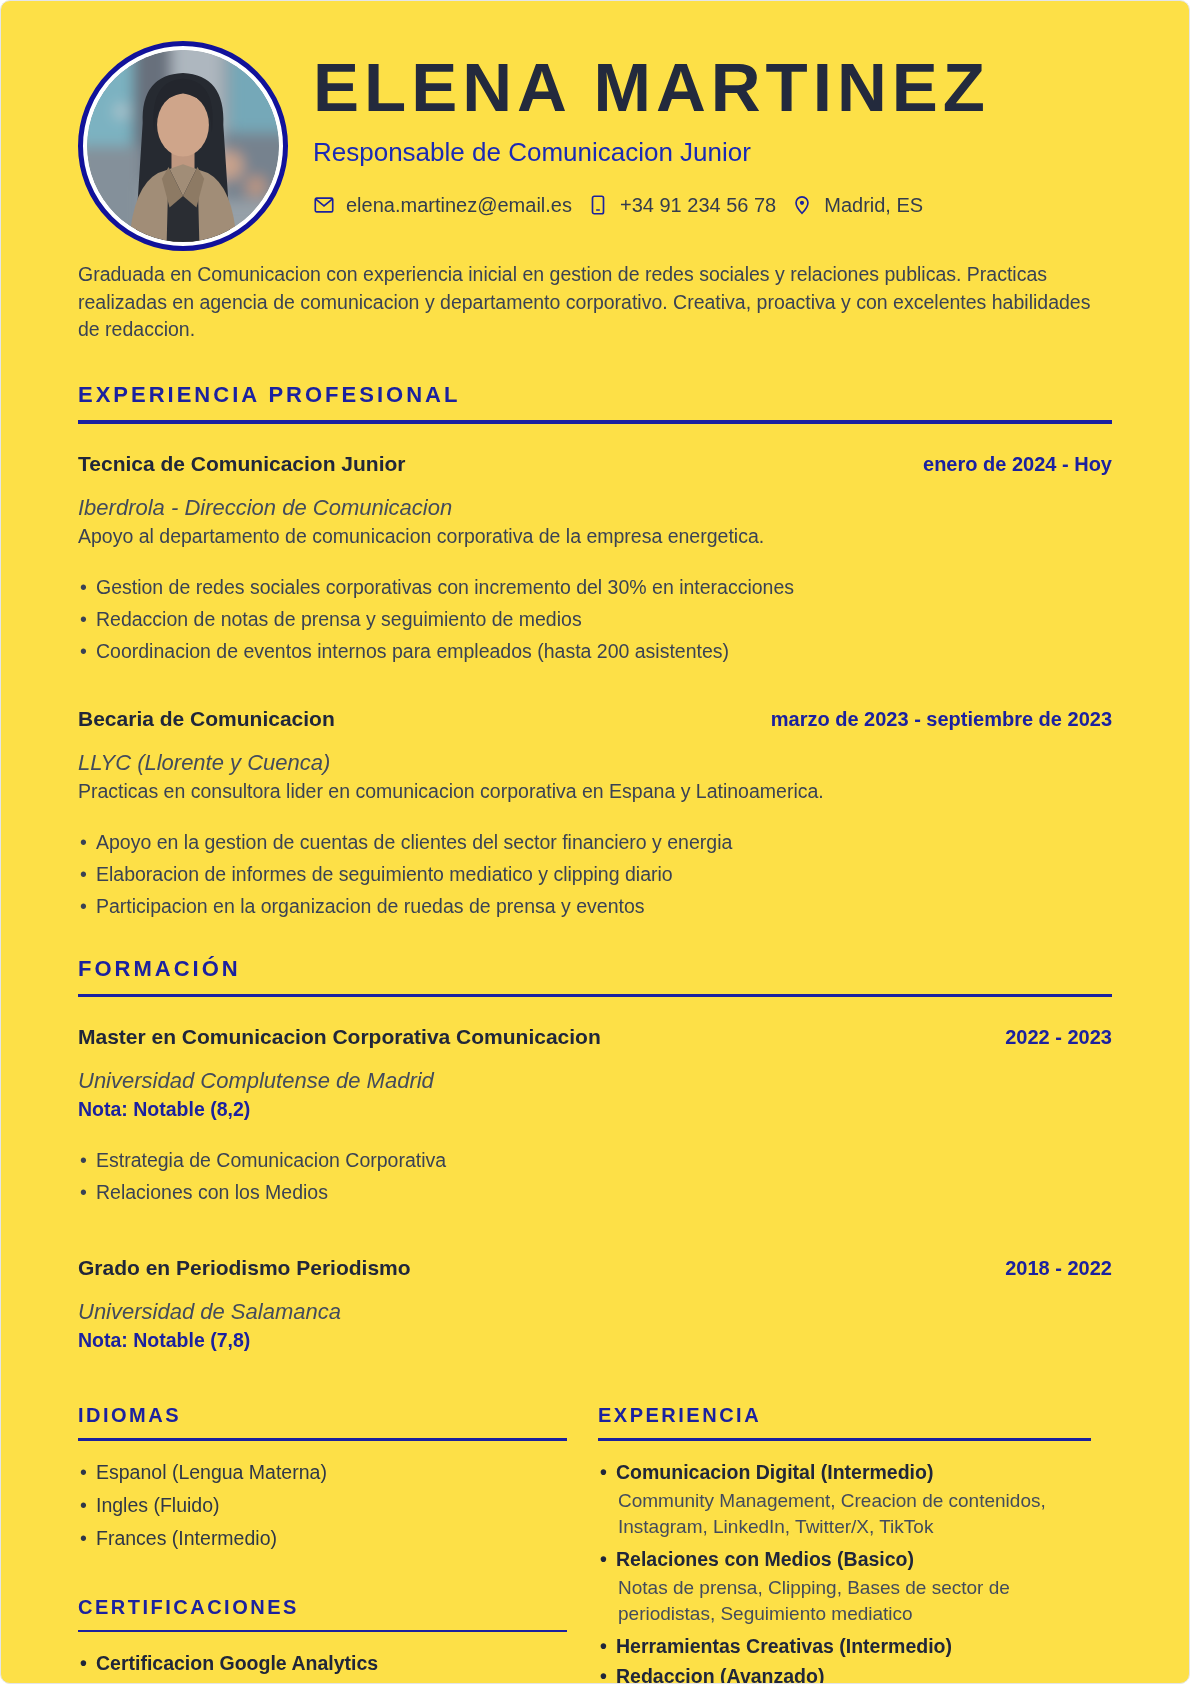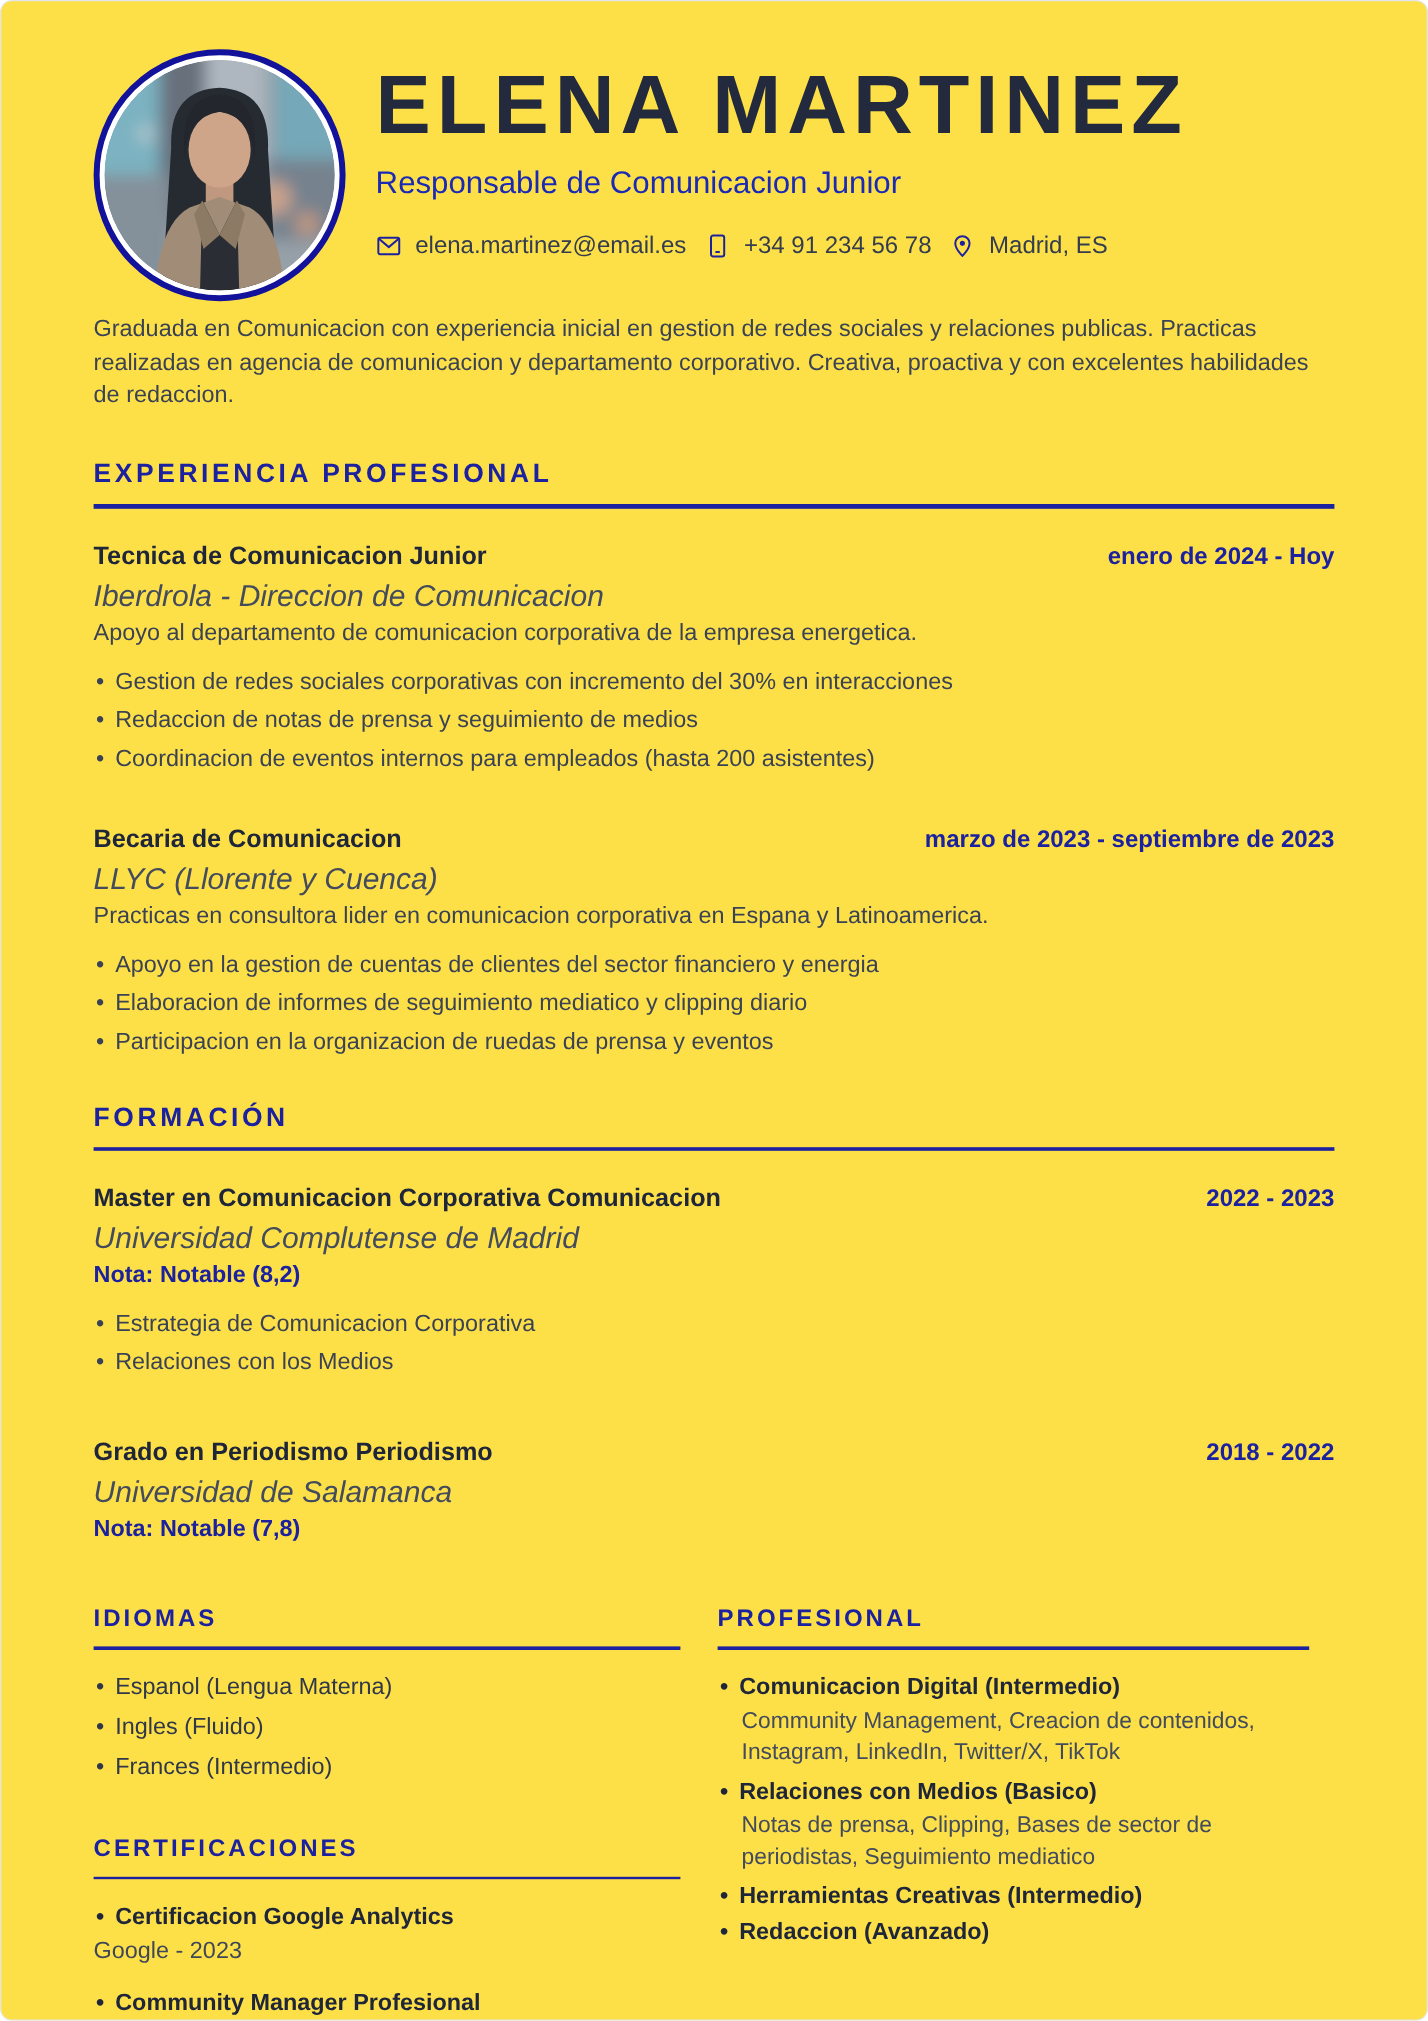--- a/index.html
+++ b/index.html
@@ -33,24 +33,24 @@
   
   .section{ margin-top:38px; }
   .sec-head{ font-size:22px; font-weight:700; letter-spacing:3px; color:var(--accent,#1b219f); }
   .sec-rule{ margin-top:12px; height:3.5px; background:var(--accent,#1b219f); }
   
   .job{ margin-top:28px; }
   .job + .job{ margin-top:44px; }
   .job-top{ display:flex; justify-content:space-between; align-items:baseline; }
   .job-title{ font-size:21px; font-weight:700; color:#20263a; }
   .job-dates{ font-size:20px; font-weight:600; color:var(--accent,#1b219f); white-space:nowrap; }
-  .job-company{ margin-top:7px; font-style:italic; font-size:25px; color:#434b5c; }
+  .job-company{ margin-top:19px; font-style:italic; font-size:22px; color:#434b5c; }
   .job-desc{ margin-top:4px; font-size:19.5px; color:var(--body,#3a4254); }
   .edu-grade{ margin-top:4px; font-size:19.5px; font-weight:600; color:var(--accent,#1b219f); }
-  .dot-list{ margin-top:18px; list-style:none; }
+  .dot-list{ margin-top:28px; list-style:none; }
   .dot-list li{ position:relative; padding-left:18px; margin-bottom:9px; font-size:19.5px; color:var(--body,#3a4254); }
   .dot-list li::before{ content:"•"; position:absolute; left:2px; }
   .edu-list .job + .job{ margin-top:52px; }
   
   .columns{ display:flex; gap:31px; margin-top:52px; }
   .col-left{ width:489px; flex-shrink:0; }
   .col-right{ width:493px; flex-shrink:0; }
   .sub-head{ font-size:20px; font-weight:700; letter-spacing:2.5px; color:var(--accent,#1b219f); }
   .sub-rule{ margin-top:11px; height:2.5px; background:var(--accent,#1b219f); }
   .plain-list{ margin-top:20px; list-style:none; }
@@ -236,21 +236,21 @@
             <div class="cert-item">
               <div class="cert-name">Community Manager Profesional</div>
 
             </div>
           </div>
       </section>
     </div>
 
     <div class="col-right">
       <section>
-        <h2 class="sub-head">PROFESIONAL</h2>
+        <h2 class="sub-head">EXPERIENCIA</h2>
         <div class="sub-rule"></div>
         <div class="skills-list">
 
             <div class="skill-item">
               <div class="skill-name">Comunicacion Digital (Intermedio)</div>
               <div class="skill-details">Community Management, Creacion de contenidos, Instagram, LinkedIn, Twitter/X, TikTok</div>
             </div>
 
             <div class="skill-item">
               <div class="skill-name">Relaciones con Medios (Basico)</div>

